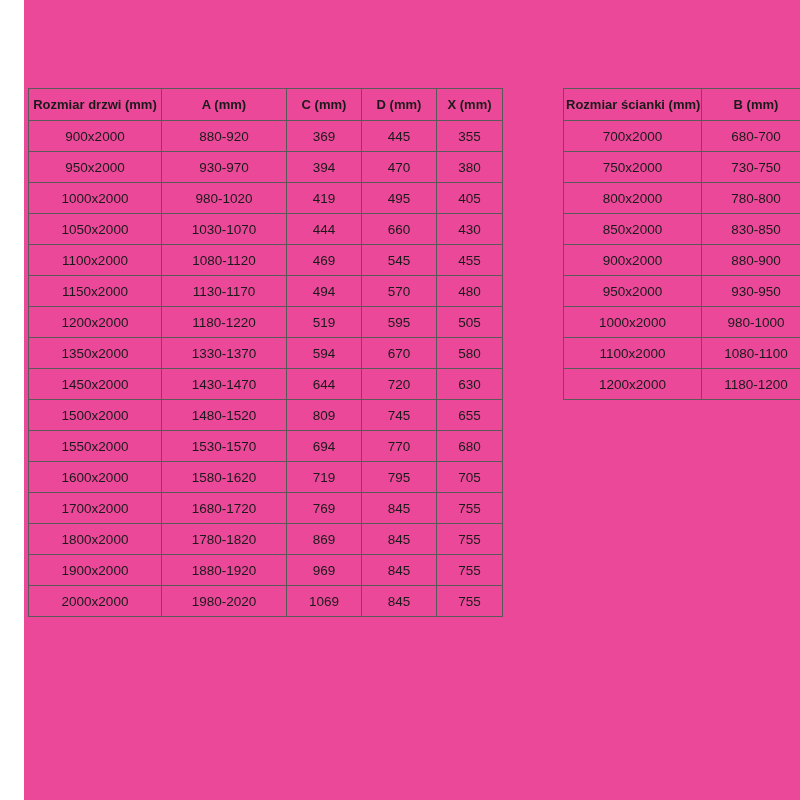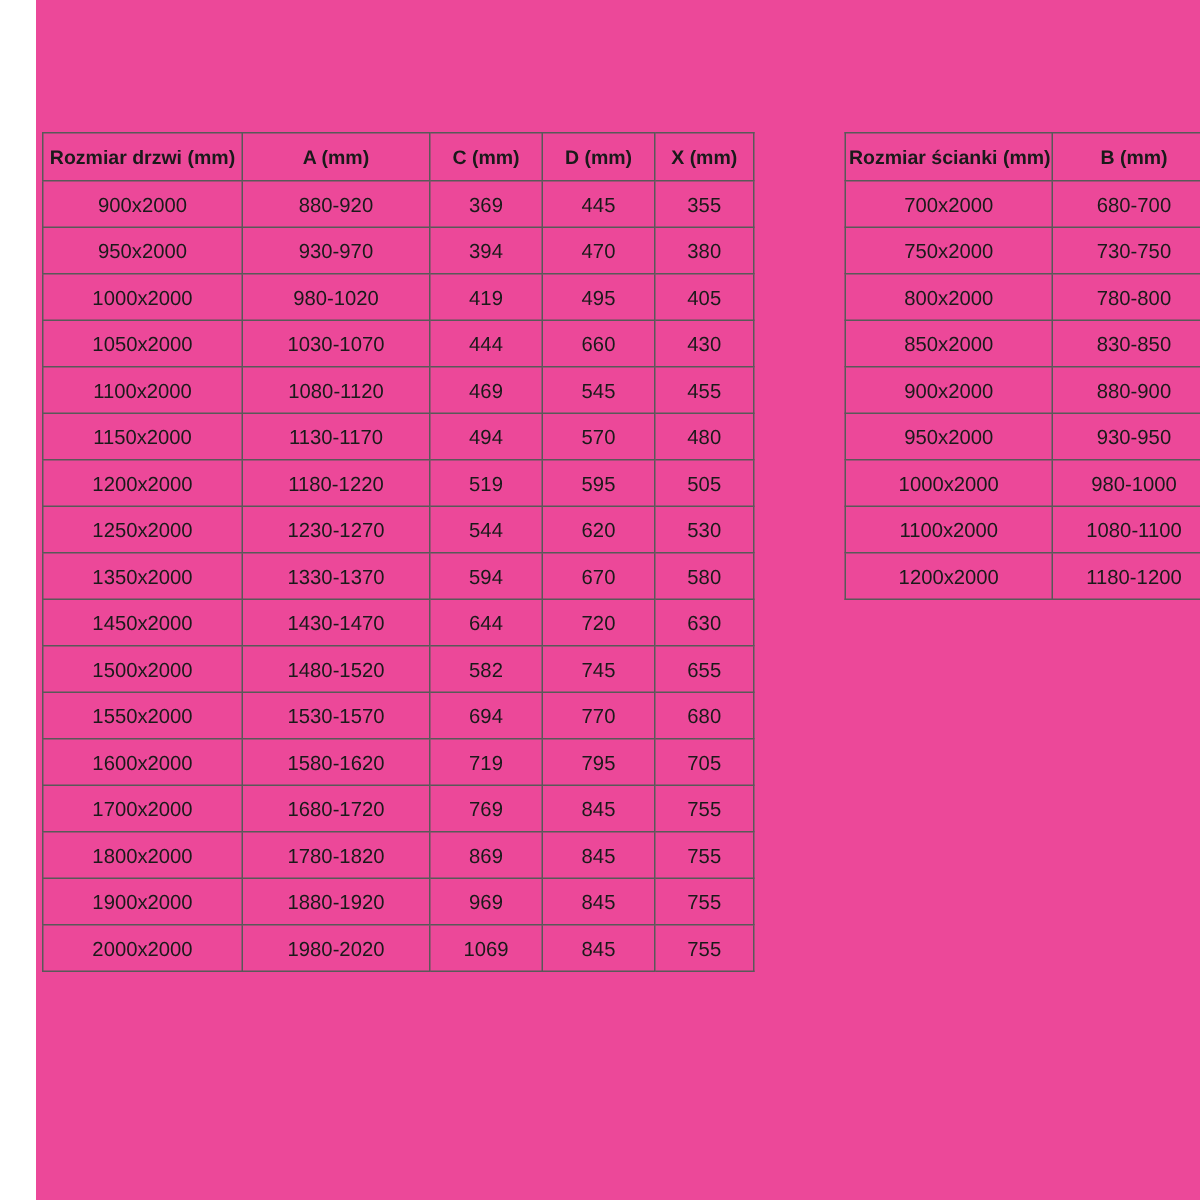--- a/index.html
+++ b/index.html
@@ -119,44 +119,37 @@
           <td>480</td>
         </tr>
         <tr>
           <td>1200x2000</td>
           <td>1180-1220</td>
           <td>519</td>
           <td>595</td>
           <td>505</td>
         </tr>
         <tr>
-          <td>1250x2000</td>
-          <td>1230-1270</td>
-          <td>544</td>
-          <td>620</td>
-          <td>530</td>
-        </tr>
-        <tr>
           <td>1350x2000</td>
           <td>1330-1370</td>
           <td>594</td>
           <td>670</td>
           <td>580</td>
         </tr>
         <tr>
           <td>1450x2000</td>
           <td>1430-1470</td>
           <td>644</td>
           <td>720</td>
           <td>630</td>
         </tr>
         <tr>
           <td>1500x2000</td>
           <td>1480-1520</td>
-          <td>582</td>
+          <td>809</td>
           <td>745</td>
           <td>655</td>
         </tr>
         <tr>
           <td>1550x2000</td>
           <td>1530-1570</td>
           <td>694</td>
           <td>770</td>
           <td>680</td>
         </tr>

